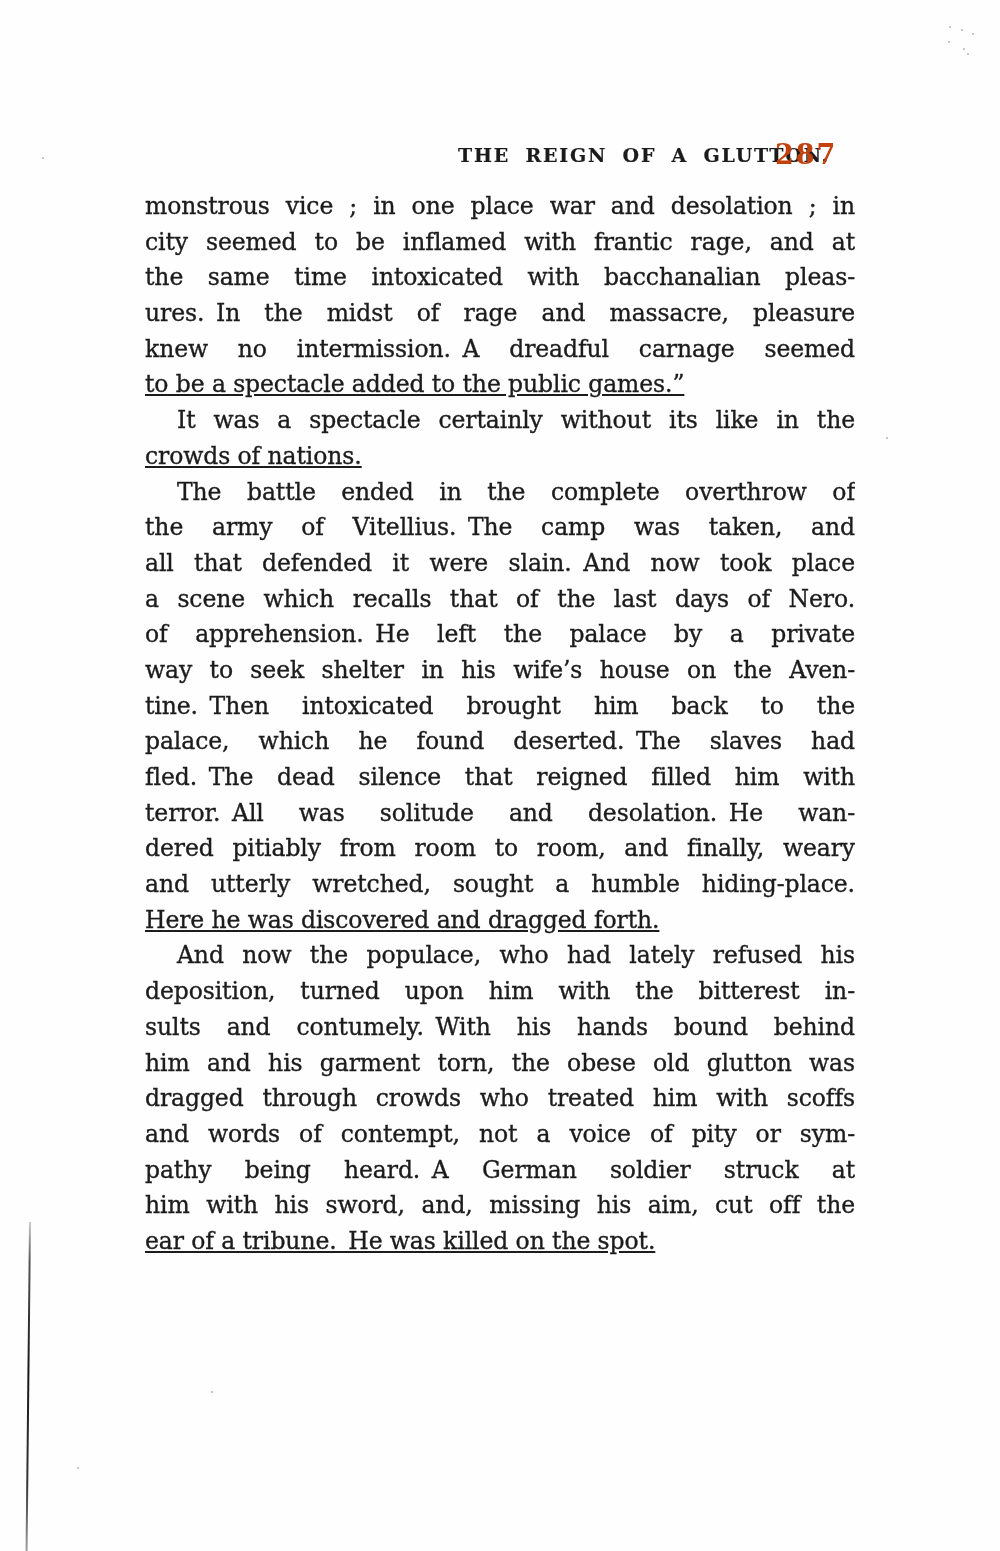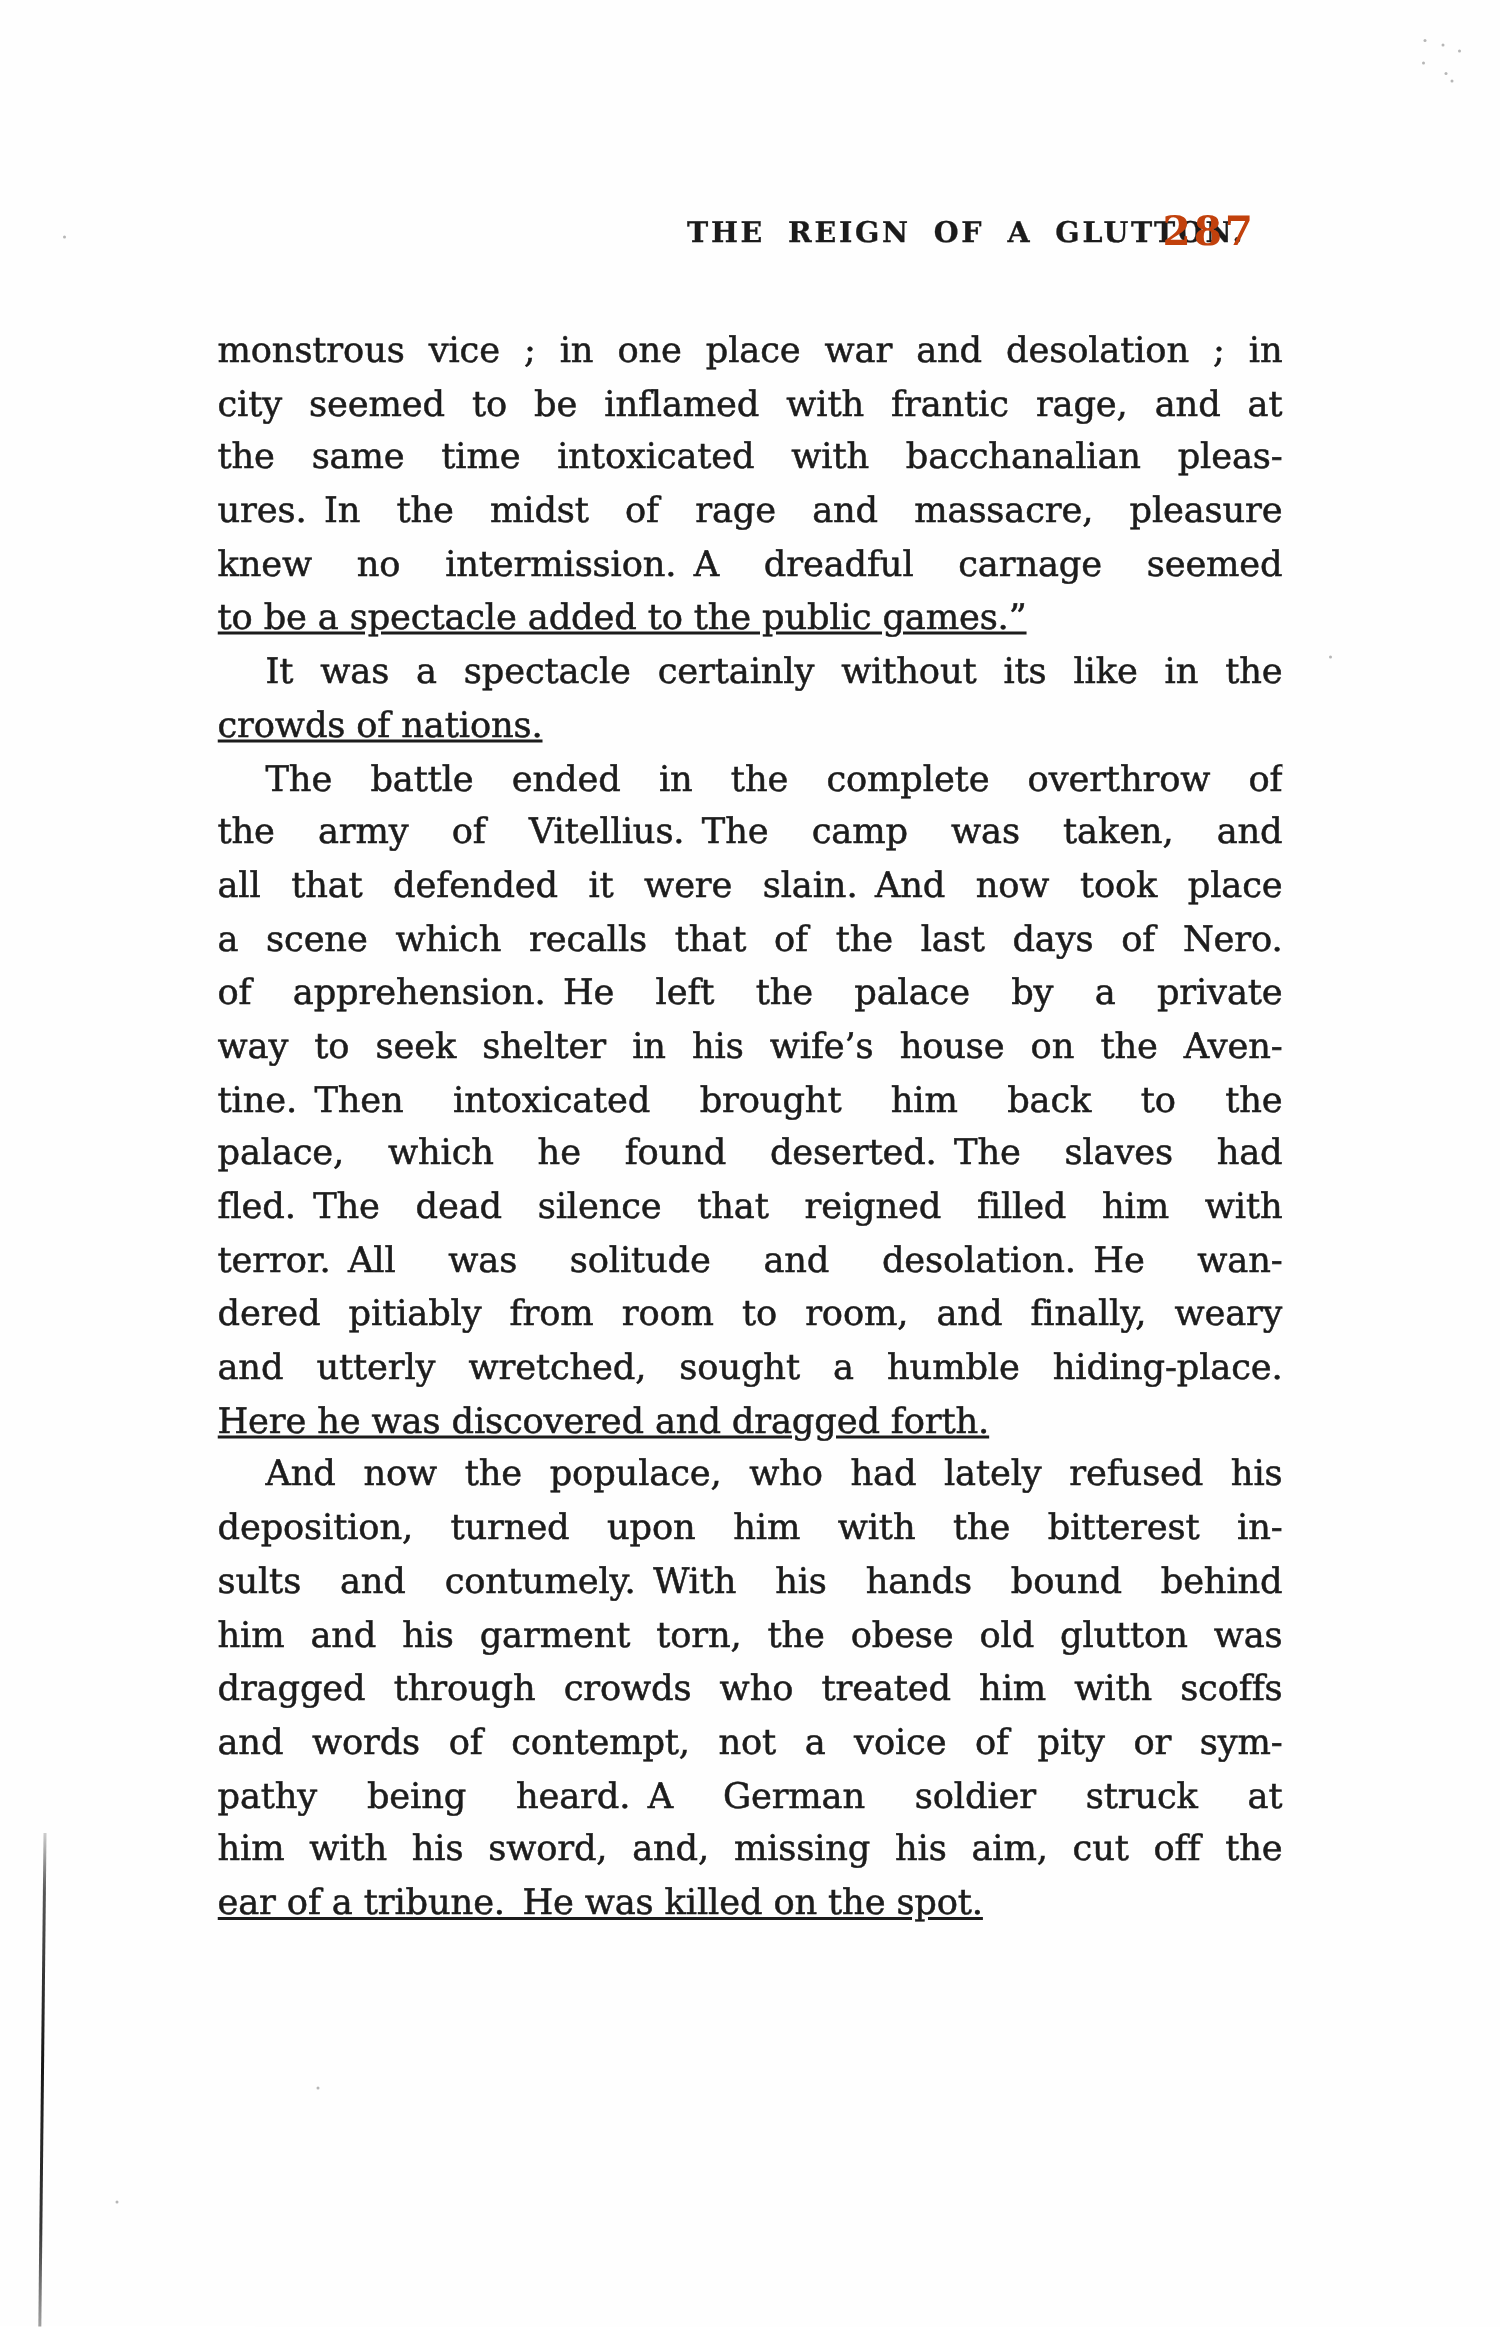--- a/index.html
+++ b/index.html
@@ -75,21 +75,21 @@
 </style>
 </head>
 <body>
 
 <div class="page" style="background: rgb(254, 254, 254);">
 
   <div class="running-header">THE REIGN OF A GLUTTON.</div>
 
   <div class="page-number">287</div>
 
-  <div class="page-text" style="color: rgb(28, 28, 28); margin-top: 27px;">
+  <div class="page-text" style="color: rgb(28, 28, 28);">
       <div class="line">monstrous vice ; in one place war and desolation ; in</div>
       <div class="line">city seemed to be inflamed with frantic rage, and at</div>
       <div class="line">the same time intoxicated with bacchanalian pleas-</div>
       <div class="line">ures. In the midst of rage and massacre, pleasure</div>
       <div class="line">knew no intermission. A dreadful carnage seemed</div>
       <div class="line last">to be a spectacle added to the public games.”</div>
       <div class="line indent">It was a spectacle certainly without its like in the</div>
       <div class="line last">crowds of nations.</div>
       <div class="line indent">The battle ended in the complete overthrow of</div>
       <div class="line">the army of Vitellius. The camp was taken, and</div>

